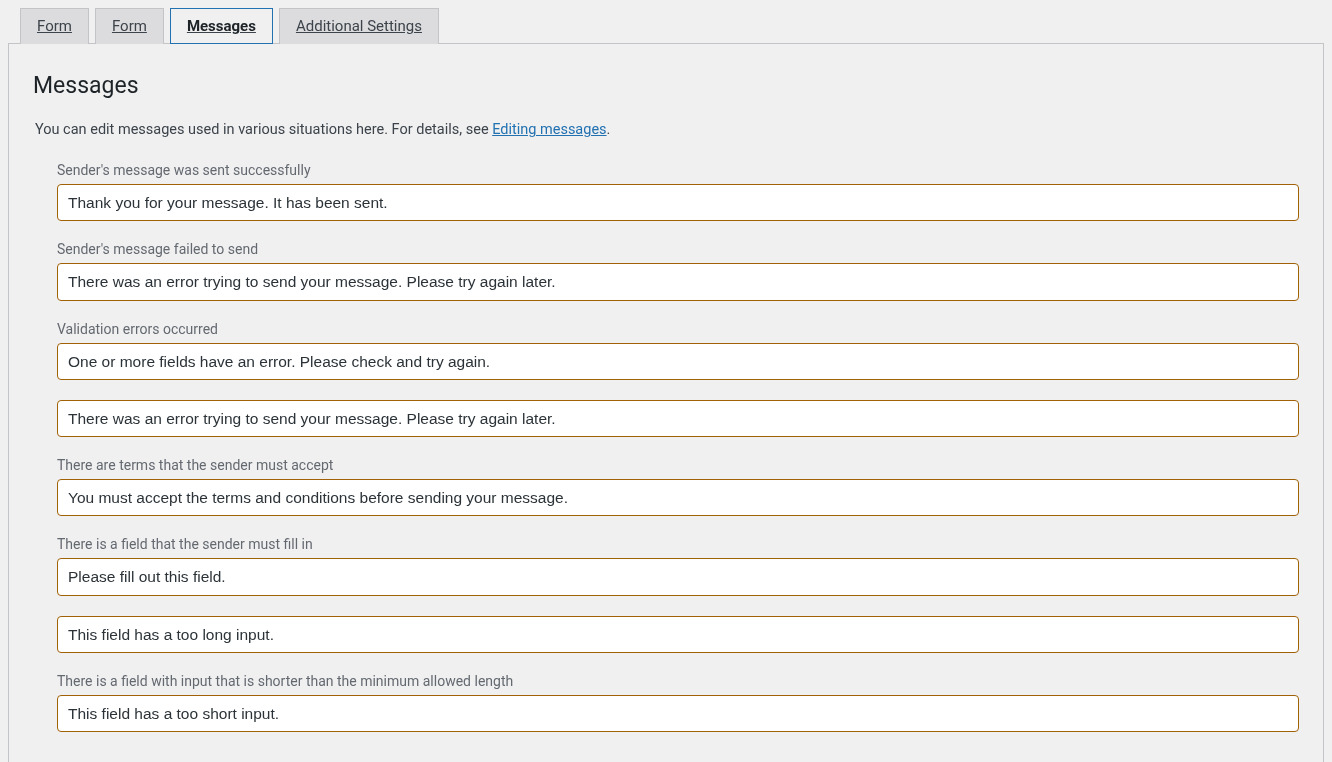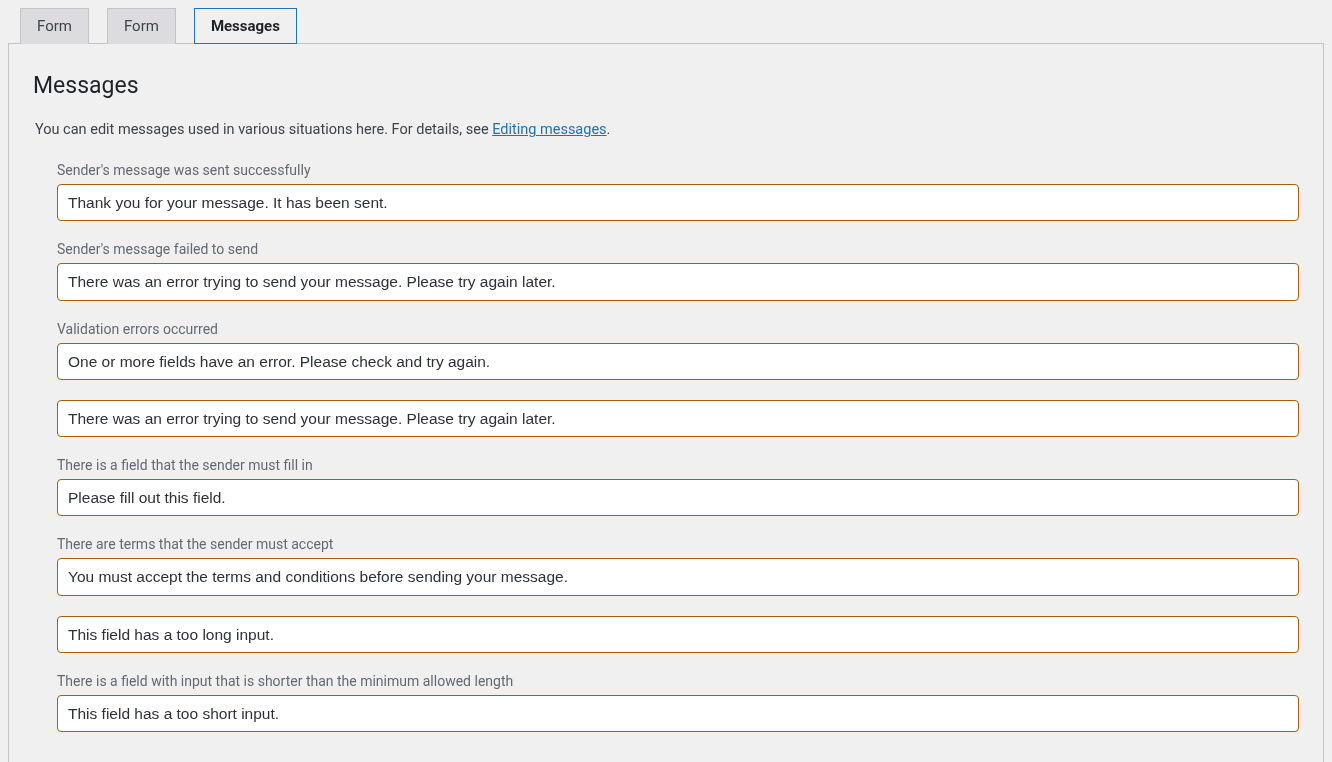--- a/index.html
+++ b/index.html
@@ -12,22 +12,23 @@
     font-family: -apple-system, BlinkMacSystemFont, "Segoe UI", Roboto, Oxygen-Sans, Ubuntu, Cantarell, "Helvetica Neue", sans-serif;
     font-size: 14px;
     color: #3c434a;
   }
   .wrap {
     width: 1332px;
     padding: 8px 8px 0 8px;
   }
   .tabs {
     display: flex;
-    gap: 18px;
+    gap: 6px;
     padding-left: 12px;
+    text-decoration: underline;
   }
   .tab {
     background: #dcdcde;
     border: 1px solid #c3c4c7;
     border-bottom: none;
     padding: 8px 16px;
     font-size: 15px;
     color: #3c434a;
     cursor: pointer;
     user-select: none;
@@ -85,20 +86,21 @@
 </style>
 </head>
 <body>
 
 <div class="wrap">
 
   <div class="tabs">
     <div class="tab">Form</div>
     <div class="tab">Form</div>
     <div class="tab active">Messages</div>
+    <div class="tab">Additional Settings</div>
   </div>
 
   <div class="panel">
 
     <h2 class="section-title">Messages</h2>
 
     <p class="intro">
       <span>You can edit messages used in various situations here. For details, see </span><a href="#" class="link">Editing messages</a><span>.</span>
     </p>
 
@@ -115,27 +117,27 @@
     <div class="field">
       <label class="field-label">Validation errors occurred</label>
       <input type="text" class="field-input" value="One or more fields have an error. Please check and try again." style="">
     </div>
 
     <div class="field">
       <input type="text" class="field-input" value="There was an error trying to send your message. Please try again later." style="">
     </div>
 
     <div class="field">
-      <label class="field-label">There is a field that the sender must fill in</label>
-      <input type="text" class="field-input" value="Please fill out this field." style="">
+      <label class="field-label">There are terms that the sender must accept</label>
+      <input type="text" class="field-input" value="You must accept the terms and conditions before sending your message." style="">
     </div>
 
     <div class="field">
-      <label class="field-label">There are terms that the sender must accept</label>
-      <input type="text" class="field-input" value="You must accept the terms and conditions before sending your message." style="">
+      <label class="field-label">There is a field that the sender must fill in</label>
+      <input type="text" class="field-input" value="Please fill out this field." style="">
     </div>
 
     <div class="field">
       <input type="text" class="field-input" value="This field has a too long input." style="">
     </div>
 
     <div class="field">
       <label class="field-label">There is a field with input that is shorter than the minimum allowed length</label>
       <input type="text" class="field-input" value="This field has a too short input." style="">
     </div>

